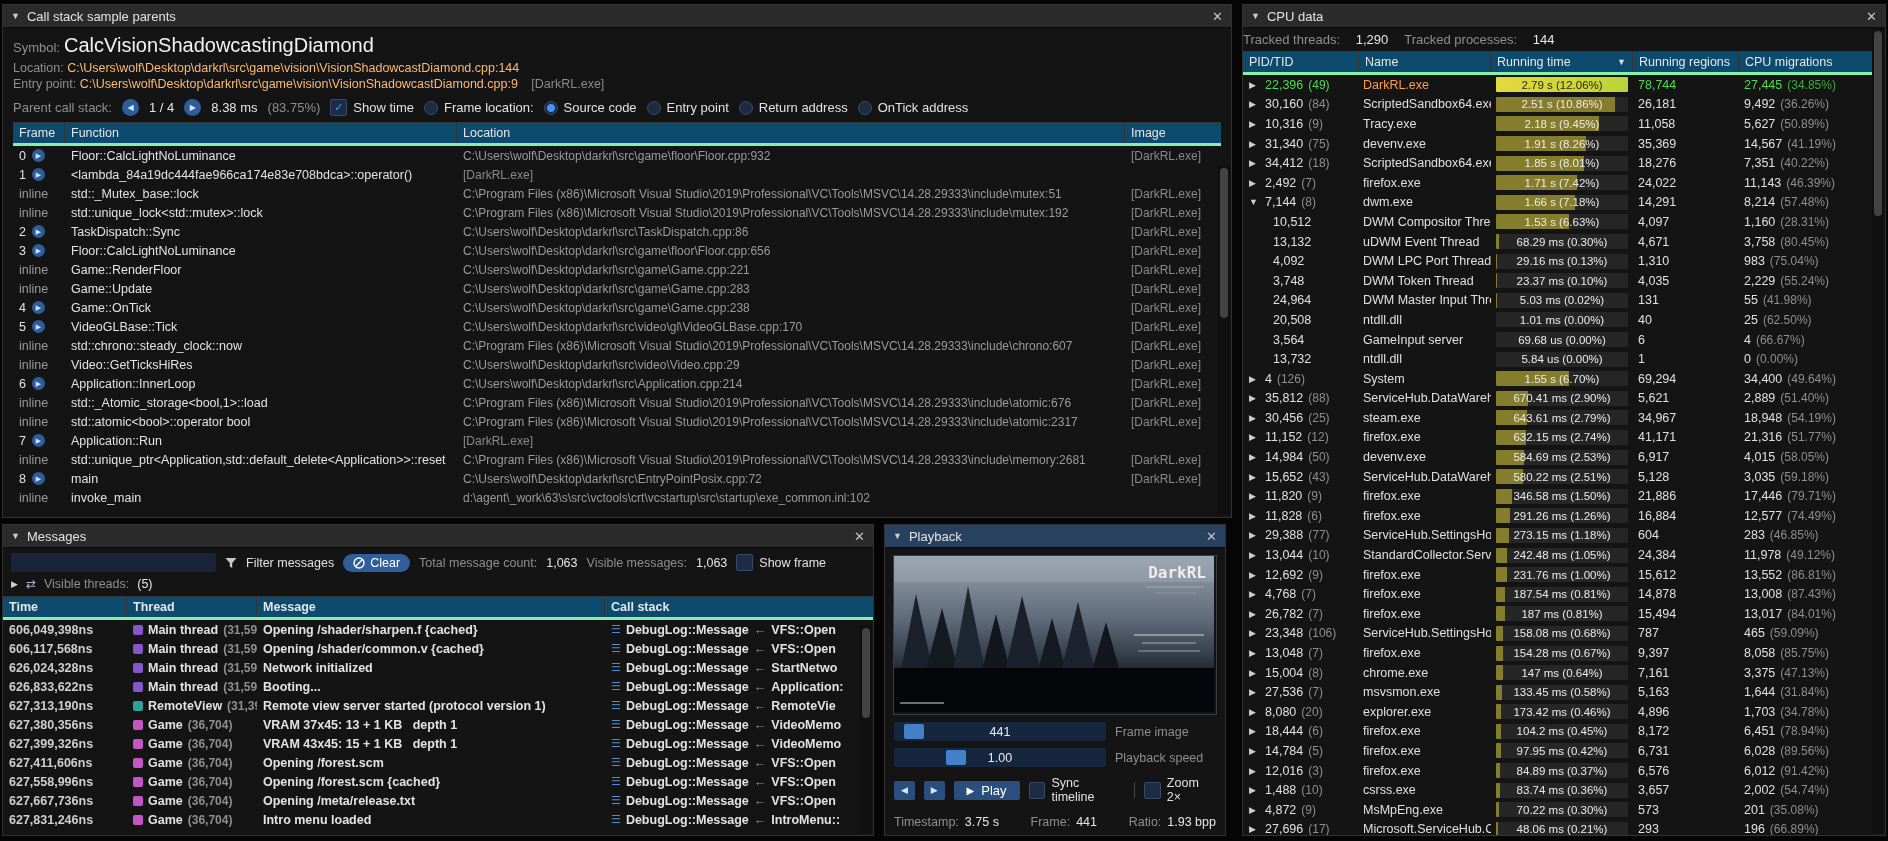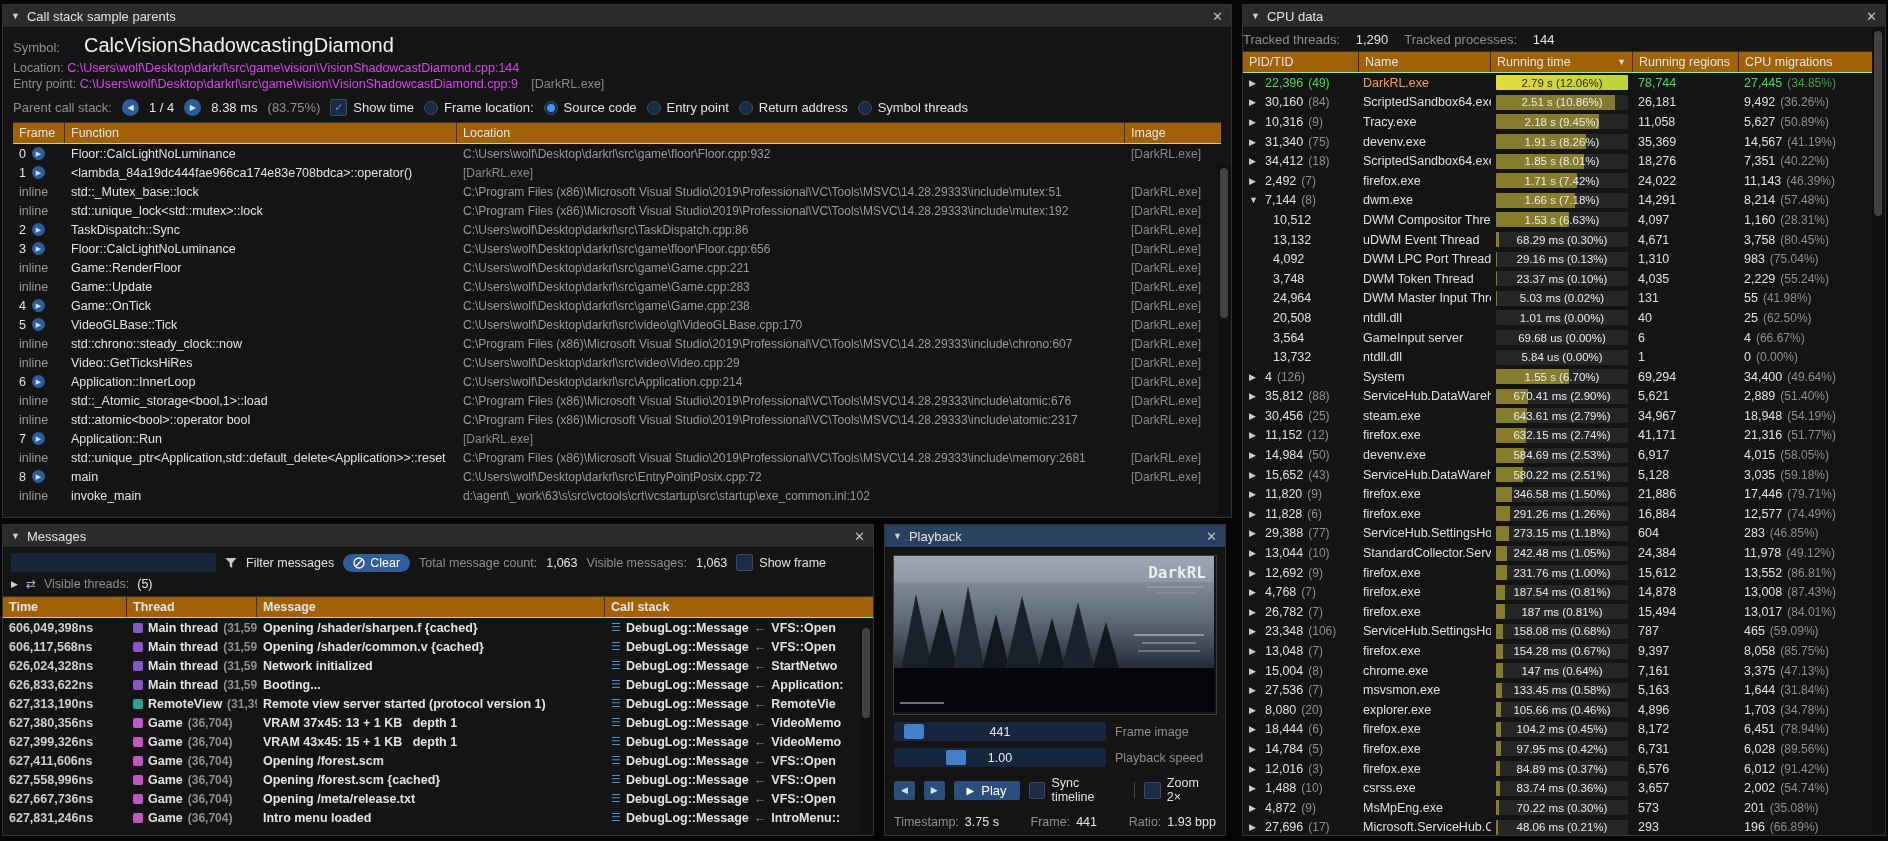--- a/index.html
+++ b/index.html
@@ -15,38 +15,38 @@
   .titlebar .tri{font-size:9px;color:#cfcfcf;}
   .titlebar .close{margin-left:auto;color:#c4c4c4;font-size:13px;cursor:default;}
   .playback-panel .titlebar{background:#27415f;}
   .pbody{flex:1;overflow:hidden;position:relative;display:flex;flex-direction:column;}
 
   .lbl{color:#8f8f8f;}
   .white{color:#e6e6e6;}
 
   
   .csbody{padding:4px 10px 0 10px;}
-  .symline{display:flex;align-items:baseline;gap:24px;margin:2px 0 3px 0;}
+  .symline{display:flex;align-items:baseline;gap:4px;margin:2px 0 3px 0;}
   .symname{font-size:20px;color:#f2f2f2;}
   .pathline{font-size:12.5px;margin:1px 0;color:#8f8f8f;}
-  .pathline .path{color:#d946ef;}
+  .pathline .path{color:#fdba74;}
   .pathline .imgtag{color:#8a8a8a;margin-left:10px;}
   .cs-toolbar{display:flex;align-items:center;gap:10px;margin:7px 0 6px 0;font-size:13px;white-space:nowrap;}
   .navbtn{width:17px;height:17px;border-radius:50%;background:#2d5d9b;color:#d9e8fa;
           display:inline-flex;align-items:center;justify-content:center;font-size:8px;}
   .check{display:inline-flex;align-items:center;gap:6px;}
   .cbox{width:15px;height:15px;background:#1c2c47;border:1px solid #3a4a66;border-radius:2px;
         color:#4296fa;font-size:11px;line-height:13px;display:inline-flex;align-items:center;justify-content:center;}
   .radio{display:inline-flex;align-items:center;gap:6px;}
   .rcirc{width:14px;height:14px;border-radius:50%;background:#1c2c47;border:1px solid #3a4a66;box-sizing:border-box;}
   .radio.sel .rcirc{background:radial-gradient(circle,#4296fa 0 3.5px,#1c2c47 4.5px);}
 
   
   .table-wrap{border-top:1px solid #363636;flex:1;overflow:hidden;}
-  .thead{display:grid;background:#a16207;border-bottom:1px solid #86efac;}
+  .thead{display:grid;background:#0c4a6e;border-bottom:3px solid #86efac;}
   .th{display:flex;align-items:center;gap:4px;padding:0 6px;border-right:1px solid #343434;
       font-size:12.5px;color:#e6e6e6;height:20px;box-sizing:border-box;overflow:hidden;white-space:nowrap;}
   .th:last-child{border-right:none;}
   .sort{margin-left:auto;font-size:9px;color:#dcdcdc;}
   .trow{display:grid;align-items:center;font-size:12.5px;}
   .trow > div{padding:2px 6px;overflow:hidden;}
 
   
   .cs-grid{grid-template-columns:52px 392px 668px 1fr;}
   .cs-row{min-height:19px;}
@@ -169,21 +169,21 @@
       <span class="radio">
         <span class="rcirc"></span>
         <span>Entry point</span>
       </span>
       <span class="radio">
         <span class="rcirc"></span>
         <span>Return address</span>
       </span>
       <span class="radio">
         <span class="rcirc"></span>
-        <span>Symbol threads</span>
+        <span>OnTick address</span>
       </span>
     </div>
     <div class="table-wrap" id="cs-table">
         <div class="thead cs-grid">
           <div class="th">
             <span>Frame</span>
           </div>
           <div class="th">
             <span>Function</span>
           </div>
@@ -1196,21 +1196,21 @@
         <div class="cpu-row cpu-grid">
           <div class="pid-cell">
             <span class="exp">▶</span>
             <span class="pidv">8,080</span>
             <span class="count">(20)</span>
           </div>
           <div class="name-cell">explorer.exe</div>
           <div class="bar-cell">
             <div class="bar">
               <div class="fill" style="width: 3.81426%;"></div>
-              <div class="btxt">105.66 ms (0.46%)</div>
+              <div class="btxt">173.42 ms (0.46%)</div>
             </div>
           </div>
           <div class="reg-cell">4,896</div>
           <div class="mig-cell"><span class="migv">1,703</span><span class="migp">(34.78%)</span></div>
         </div>
         <div class="cpu-row cpu-grid">
           <div class="pid-cell">
             <span class="exp">▶</span>
             <span class="pidv">18,444</span>
             <span class="count">(6)</span>

